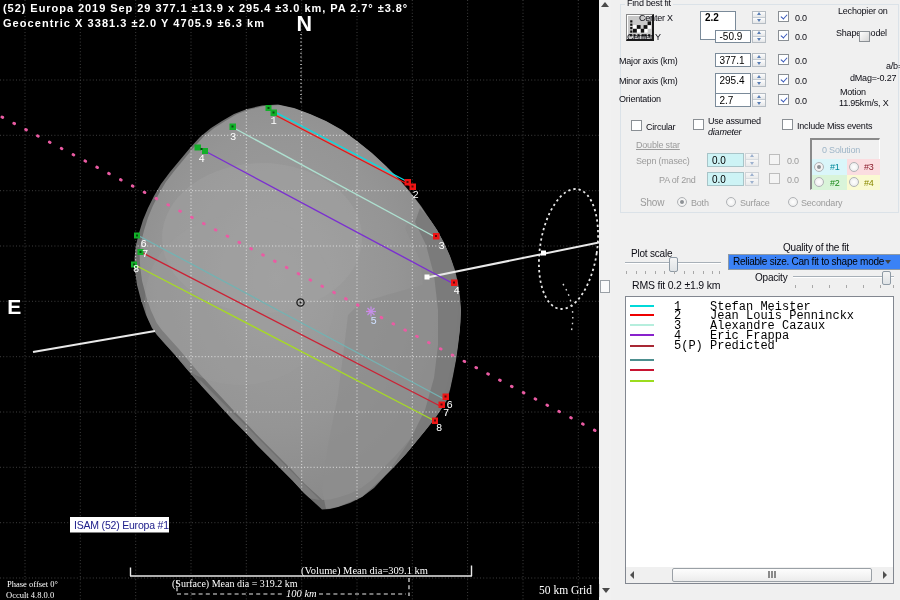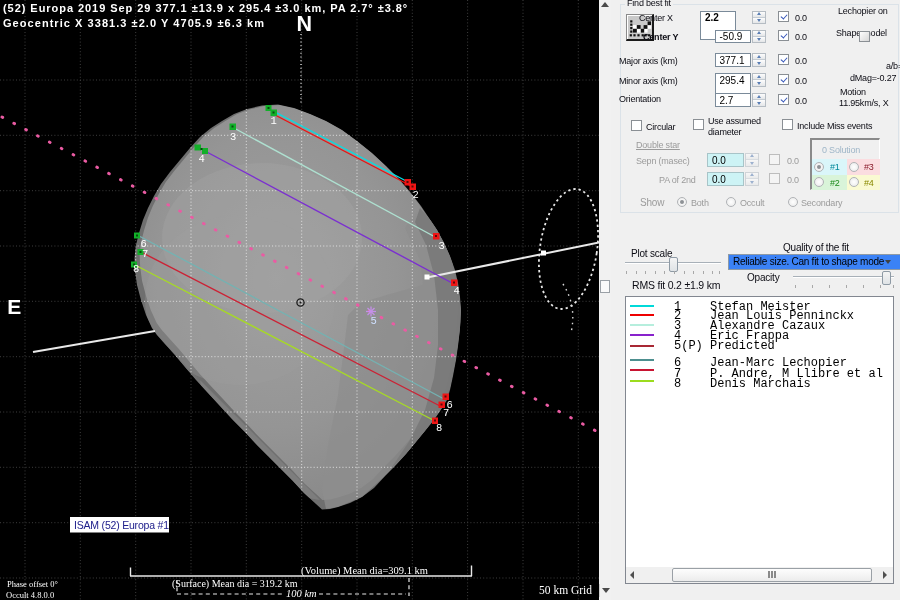--- a/index.html
+++ b/index.html
@@ -265,21 +265,21 @@
 
   <div class="abs lbl lblr" style="left:40px;top:13px;width:70px;">Center X</div>
   <div class="tbox" style="left:101px;top:11px;width:36px;height:29px;font-weight:bold;">2.2</div>
   <div class="spin" style="left:152.5px;top:11px;height:13px;">
       <div class="u"></div>
       <div class="d"></div>
     </div>
   <div class="cb chk" style="left:179px;top:11px;"></div>
   <div class="lbl" style="left:196px;top:12.5px;">0.0</div>
 
-  <div class="abs lbl lblr" style="left:44px;top:32px;width:70px;font-weight:bold;">Center Y</div>
+  <div class="abs lbl lblr" style="left:28px;top:32px;width:70px;">Center Y</div>
   <div class="tbox" style="left:115.5px;top:30px;width:36px;height:13px;">-50.9</div>
   <div class="spin" style="left:152.5px;top:30px;height:13px;">
       <div class="u"></div>
       <div class="d"></div>
     </div>
   <div class="cb chk" style="left:179px;top:30px;"></div>
   <div class="lbl" style="left:196px;top:31.5px;">0.0</div>
 
   <div class="abs lbl lblr" style="left:20px;top:56px;width:90px;">Major axis (km)</div>
   <div class="tbox" style="left:115.5px;top:53px;width:36px;height:14px;line-height:13px;">377.1</div>
@@ -313,21 +313,21 @@
   <div class="cb grad" style="left:260px;top:31px;"></div>
   <div class="lbl" style="left:246px;top:60.5px;margin-left:41px;">a/b=1.28</div>
   <div class="lbl" style="left:239px;top:72.5px;margin-left:12px;">dMag=-0.27</div>
   <div class="lbl" style="left:241px;top:87px;">Motion</div>
   <div class="lbl" style="left:240px;top:98px;">11.95km/s, X</div>
 
   <div class="cb" style="left:32px;top:120px;"></div>
   <div class="lbl" style="left:47px;top:121.5px;">Circular</div>
   <div class="cb" style="left:94px;top:119px;"></div>
   <div class="lbl" style="left:109px;top:115.5px;">Use assumed</div>
-  <div class="lbl" style="left:109px;top:126.5px;">diameter</div>
+  <div class="lbl" style="left:109px;top:126.5px;font-style:italic;">diameter</div>
   <div class="cb" style="left:183px;top:119px;"></div>
   <div class="lbl" style="left:198px;top:120.5px;">Include Miss events</div>
 
   <div class="lbl gray" style="left:37px;top:139.5px;text-decoration:underline;">Double star</div>
   <div class="lbl gray" style="left:37px;top:156px;">Sepn (masec)</div>
   <div class="tbox" style="left:108px;top:152.5px;width:37px;height:14px;background:#cdf3f5;border-color:#a8c4c8;line-height:13px;">0.0</div>
   <div class="spin" style="left:146px;top:152.5px;height:14px;opacity:0.55;">
       <div class="u"></div>
       <div class="d"></div>
     </div>
@@ -354,21 +354,21 @@
   <div class="lbl" style="left:265px;top:162px;color:#8a1a2a;">#3</div>
   <div class="radio" style="left:215px;top:177px;"></div>
   <div class="lbl" style="left:231px;top:177.5px;color:#1a8a1a;">#2</div>
   <div class="radio" style="left:250px;top:177px;"></div>
   <div class="lbl" style="left:265px;top:177.5px;color:#8a8a00;">#4</div>
 
   <div class="lbl gray" style="left:41px;top:197px;font-size:10px;">Show</div>
   <div class="radio sel" style="left:78px;top:197px;"></div>
   <div class="lbl gray" style="left:92px;top:198px;">Both</div>
   <div class="radio" style="left:127px;top:197px;"></div>
-  <div class="lbl gray" style="left:141px;top:198px;">Occult</div>
+  <div class="lbl gray" style="left:141px;top:198px;">Surface</div>
   <div class="radio" style="left:189px;top:197px;"></div>
   <div class="lbl gray" style="left:202px;top:198px;">Secondary</div>
 
   <div class="lbl" style="left:32px;top:248px;font-size:10px;">Plot scale</div>
   <div class="abs" style="left:26px;top:262px;width:96px;height:2px;background:#a8b0b8;border-bottom:1px solid #fff;"></div>
   <div class="abs" style="left:70px;top:256.5px;width:9px;height:15px;background:linear-gradient(#f4f4f4,#dfe3e6);border:1px solid #8e9aa5;border-radius:2px;"></div>
   <div class="tick" style="left:27px;top:271px;"></div>
     <div class="tick" style="left:36.6px;top:271px;"></div>
   <div class="tick" style="left:46.2px;top:271px;"></div>
     <div class="tick" style="left:55.8px;top:271px;"></div>
@@ -377,21 +377,21 @@
   <div class="tick" style="left:84.6px;top:271px;"></div>
     <div class="tick" style="left:94.2px;top:271px;"></div>
   <div class="tick" style="left:103.8px;top:271px;"></div>
     <div class="tick" style="left:113.4px;top:271px;"></div>
   <div class="tick" style="left:120px;top:271px;"></div>
   <div class="lbl" style="left:33px;top:279px;font-size:10.5px;">RMS fit 0.2 ±1.9 km</div>
 
   <div class="lbl" style="left:184px;top:241.5px;font-size:10px;">Quality of the fit</div>
   <div class="abs" style="left:129px;top:254px;width:187px;height:16px;background:#3b82f6;border:1px solid #8e9aa5;font-size:10px;color:#000;line-height:14px;padding-left:4px;letter-spacing:-0.25px;">Reliable size. Can fit to shape mode</div>
   <div class="abs" style="left:286px;top:259.5px;width:0;height:0;border:3.6px solid transparent;border-top:4.6px solid #404040;border-bottom:none;"></div>
-  <div class="lbl" style="left:148px;top:271.5px;font-size:10px;">Opacity</div>
+  <div class="lbl" style="left:156px;top:271.5px;font-size:10px;">Opacity</div>
   <div class="abs" style="left:194px;top:276px;width:101px;height:2px;background:#a8b0b8;border-bottom:1px solid #fff;"></div>
   <div class="abs" style="left:283px;top:270.5px;width:9px;height:14px;background:linear-gradient(#f4f4f4,#dfe3e6);border:1px solid #8e9aa5;border-radius:2px;"></div>
   <div class="tick" style="left:196px;top:285px;"></div>
     <div class="tick" style="left:213px;top:285px;"></div>
   <div class="tick" style="left:230px;top:285px;"></div>
     <div class="tick" style="left:247px;top:285px;"></div>
   <div class="tick" style="left:264px;top:285px;"></div>
     <div class="tick" style="left:281px;top:285px;"></div>
   <div class="tick" style="left:294px;top:285px;"></div>
 
@@ -404,23 +404,20 @@
   <div class="abs" style="left:30.5px;top:344.6px;width:24px;height:2px;background:#a82834;"></div>
   <div class="abs" style="left:30.5px;top:359.4px;width:24px;height:2px;background:#4d8f8f;"></div>
   <div class="abs" style="left:30.5px;top:369.3px;width:24px;height:2px;background:#c81432;"></div>
   <div class="abs" style="left:30.5px;top:380px;width:24px;height:2px;background:#9cdc1e;"></div>
 
   <div class="abs mono" style="left:75px;top:302.5px;font-size:12px;color:#000;line-height:9.9px;white-space:pre;">1    Stefan Meister
 2    Jean Louis Penninckx
 3    Alexandre Cazaux
 4    Eric Frappa
 5(P) Predicted</div>
-  <div class="abs mono" style="left:75px;top:358.3px;font-size:12px;color:#000;line-height:10.2px;white-space:pre;">6    Jean-Marc Lechopier
-7    P. Andre, M Llibre et al
-8    Denis Marchais</div>
 
   <div class="abs" style="left:26.5px;top:567px;width:267px;height:15.5px;background:#f0f0f0;"></div>
   <div class="abs" style="left:31px;top:571px;width:0;height:0;border:4px solid transparent;border-right:4.5px solid #505050;border-left:none;"></div>
   <div class="abs" style="left:284px;top:571px;width:0;height:0;border:4px solid transparent;border-left:4.5px solid #505050;border-right:none;"></div>
   <div class="abs" style="left:73px;top:567.5px;width:200px;height:14px;background:linear-gradient(#fdfdfd,#ececec);border:1px solid #9aa0a6;border-radius:2px;"></div>
   <div class="abs" style="left:169px;top:571px;width:1.5px;height:7px;background:#8a8a8a;"></div>
   <div class="abs" style="left:172px;top:571px;width:1.5px;height:7px;background:#8a8a8a;"></div>
   <div class="abs" style="left:175px;top:571px;width:1.5px;height:7px;background:#8a8a8a;"></div>
 </div>
 

